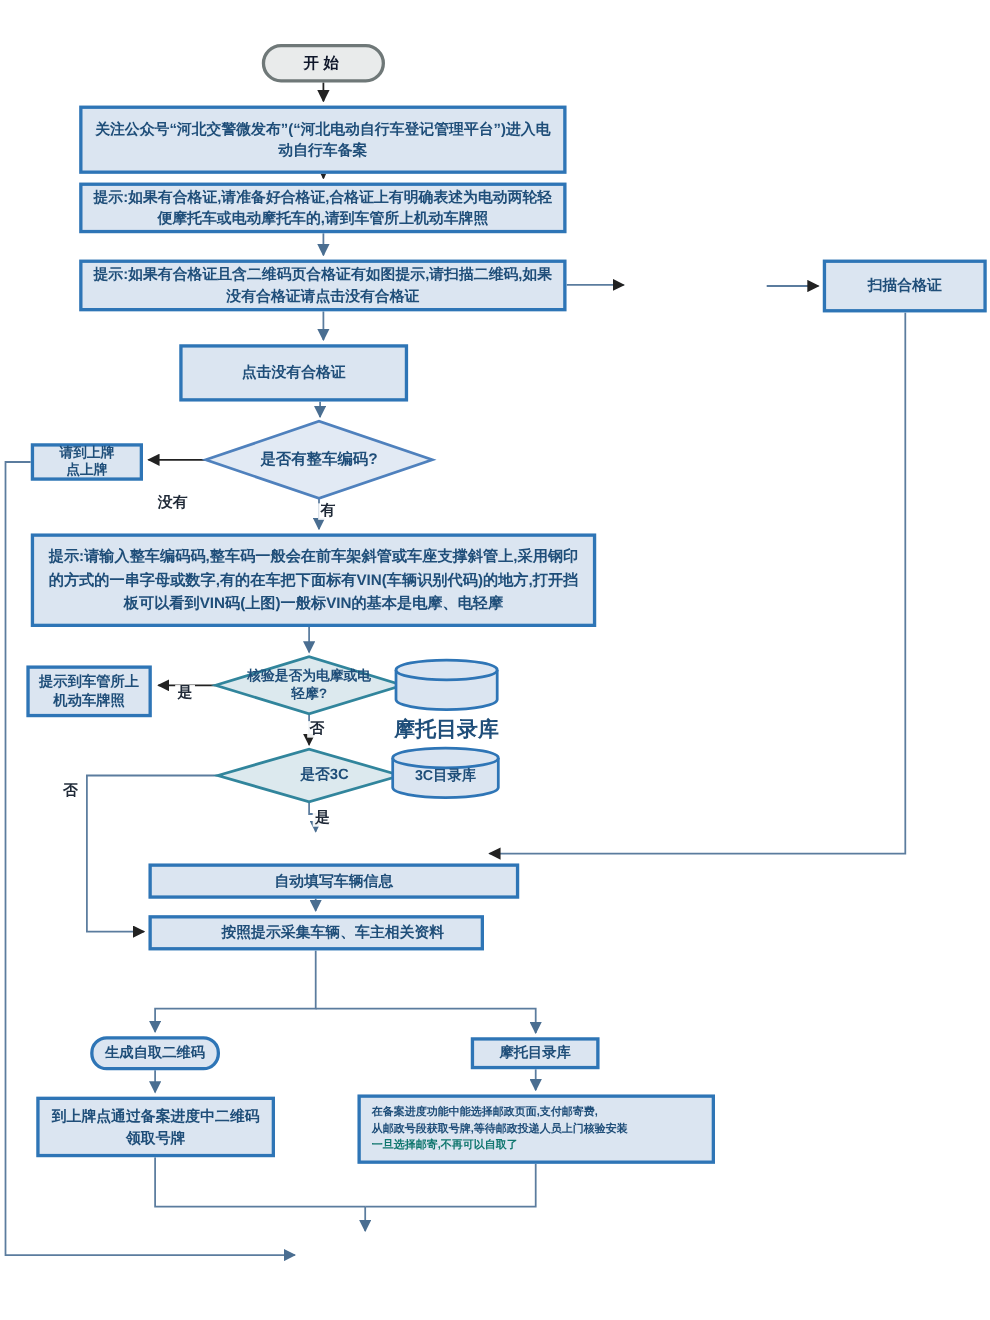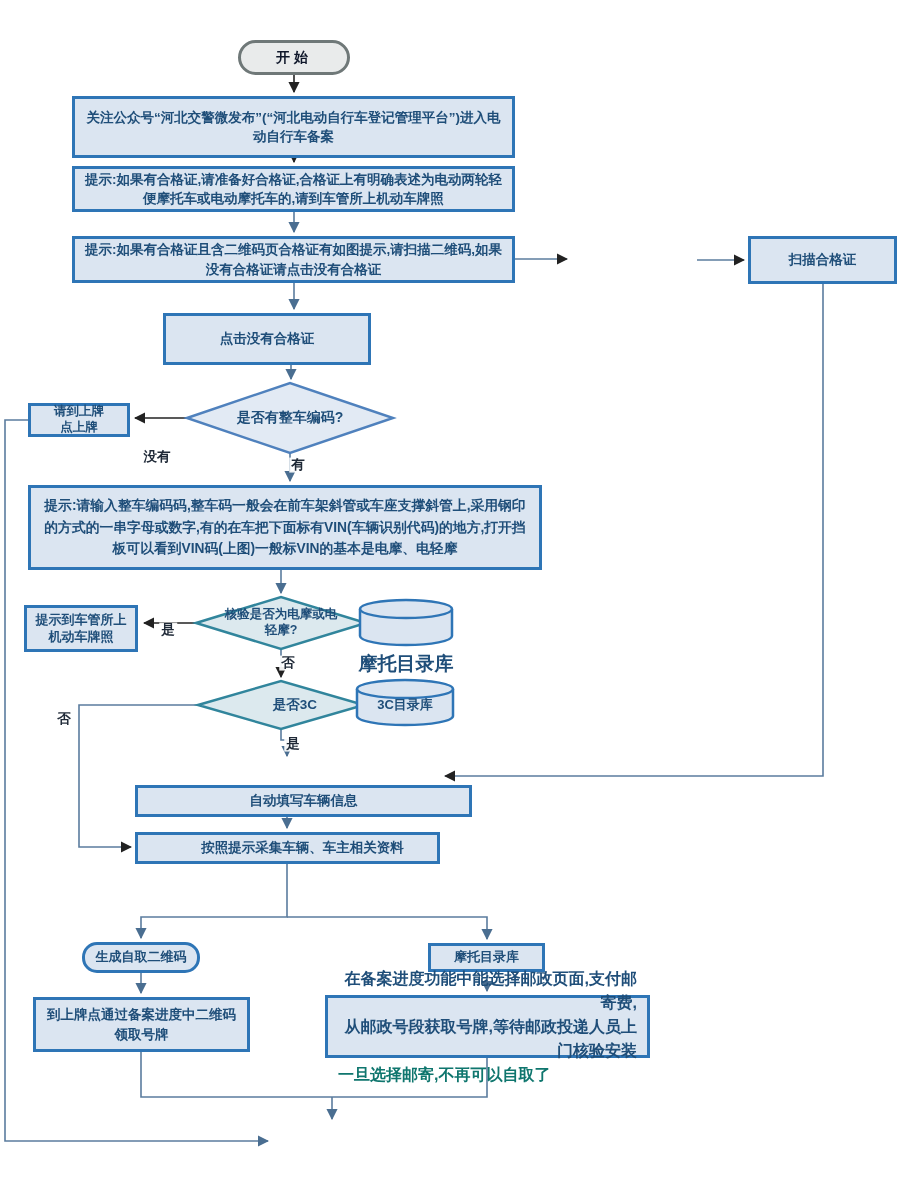--- a/index.html
+++ b/index.html
@@ -8,21 +8,21 @@
   #connectors{position:absolute;left:0;top:0;z-index:0;}
   .node{position:absolute;box-sizing:border-box;display:flex;align-items:center;justify-content:center;
         text-align:center;font-weight:bold;z-index:2;}
   .box{background:#dbe5f1;border:3px solid #2e75b6;color:#1f4e79;font-size:13.5px;line-height:1.42;padding:2px 7px;}
   .terminal{background:#e9ebeb;border:3px solid #6f7878;border-radius:19px;color:#0f172a;font-size:14px;letter-spacing:4px;}
   .edge-label{position:absolute;transform:translate(-50%,-50%);font-weight:bold;font-size:13.5px;
               color:#1f2937;background:rgba(255,255,255,.92);padding:0 2px;line-height:1.1;z-index:3;}
   .overlay-label{position:absolute;transform:translate(-50%,-50%);font-weight:bold;color:#1f4e79;
                  text-align:center;z-index:3;line-height:1.25;}
   .mail-info{flex-direction:column;align-items:flex-start;text-align:right;justify-content:center;
-             font-size:16px;line-height:1.5;padding:4px 10px;}
+             font-size:10px;line-height:1.5;padding:4px 10px;}
   .warn{color:#0f766e;}
 </style>
 </head>
 <body>
 
 <div id="canvas">
 
   <svg id="connectors" width="900" height="1200" viewBox="0 0 900 1200">
     <defs>
       <marker id="ab" viewBox="0 0 10 10" refX="9" refY="5" markerWidth="7" markerHeight="7" orient="auto-start-reverse">

